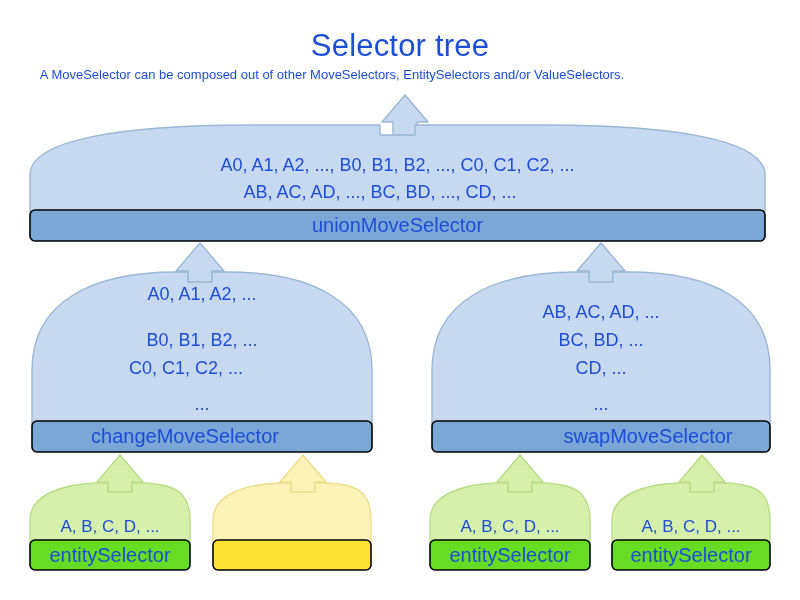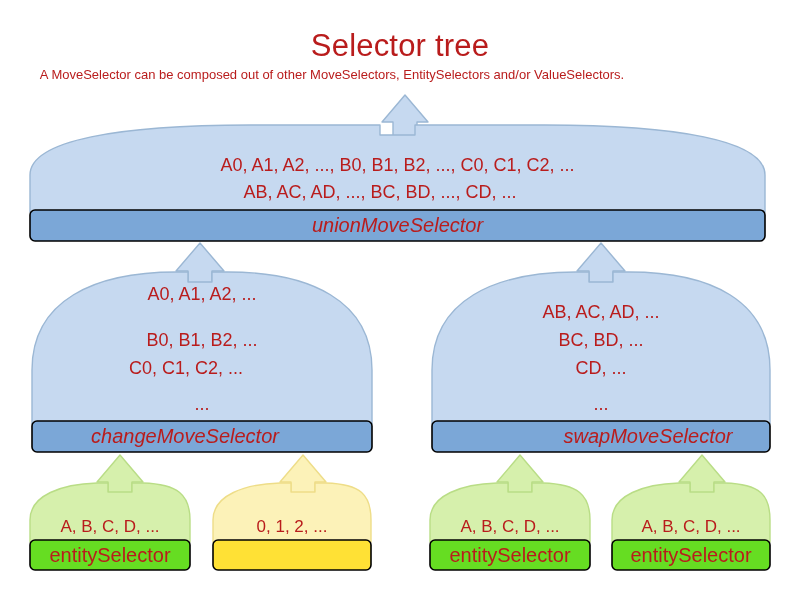--- a/index.html
+++ b/index.html
@@ -26,21 +26,21 @@
     left: 0;
     top: 0;
     width: 800px;
     height: 600px;
   }
 
   .txt {
     position: absolute;
     text-align: center;
     white-space: nowrap;
-    color: #b91c1c;
+    color: #1d4ed8;
     line-height: 1.0;
   }
 
   #page-title {
     left: 0;
     top: 30px;
     width: 800px;
     font-size: 31px;
     letter-spacing: 0.2px;
   }
@@ -51,21 +51,20 @@
     width: 664px;
     font-size: 13px;
   }
 
   .balloon-line {
     font-size: 18px;
   }
 
   .bar-label {
     font-size: 20px;
-    font-style: italic;
   }
 
   .leaf-line {
     font-size: 17px;
   }
 
   .leaf-label {
     font-size: 20px;
   }
 </style>
@@ -190,21 +189,20 @@
 
   <div class="txt balloon-line" style="left:432px; top:303px; width:338px;">AB, AC, AD, ...</div>
   <div class="txt balloon-line" style="left:432px; top:331px; width:338px;">BC, BD, ...</div>
   <div class="txt balloon-line" style="left:432px; top:359px; width:338px;">CD, ...</div>
   <div class="txt balloon-line" style="left:432px; top:395px; width:338px;">...</div>
   <div class="txt bar-label" style="left:432px; top:426px; width:338px;padding-left:47px;">swapMoveSelector</div>
 
   <div class="txt leaf-line" style="left:30px; top:518px; width:160px;">A, B, C, D, ...</div>
   <div class="txt leaf-label" style="left:30px; top:545px; width:160px;">entitySelector</div>
 
-  <div class="txt leaf-line" style="left:213px; top:518px; width:158px;">0, 1, 2, ...</div>
 
   <div class="txt leaf-line" style="left:430px; top:518px; width:160px;">A, B, C, D, ...</div>
   <div class="txt leaf-label" style="left:430px; top:545px; width:160px;">entitySelector</div>
 
   <div class="txt leaf-line" style="left:612px; top:518px; width:158px;">A, B, C, D, ...</div>
   <div class="txt leaf-label" style="left:612px; top:545px; width:158px;">entitySelector</div>
 
 </div>
 
 </body></html>

